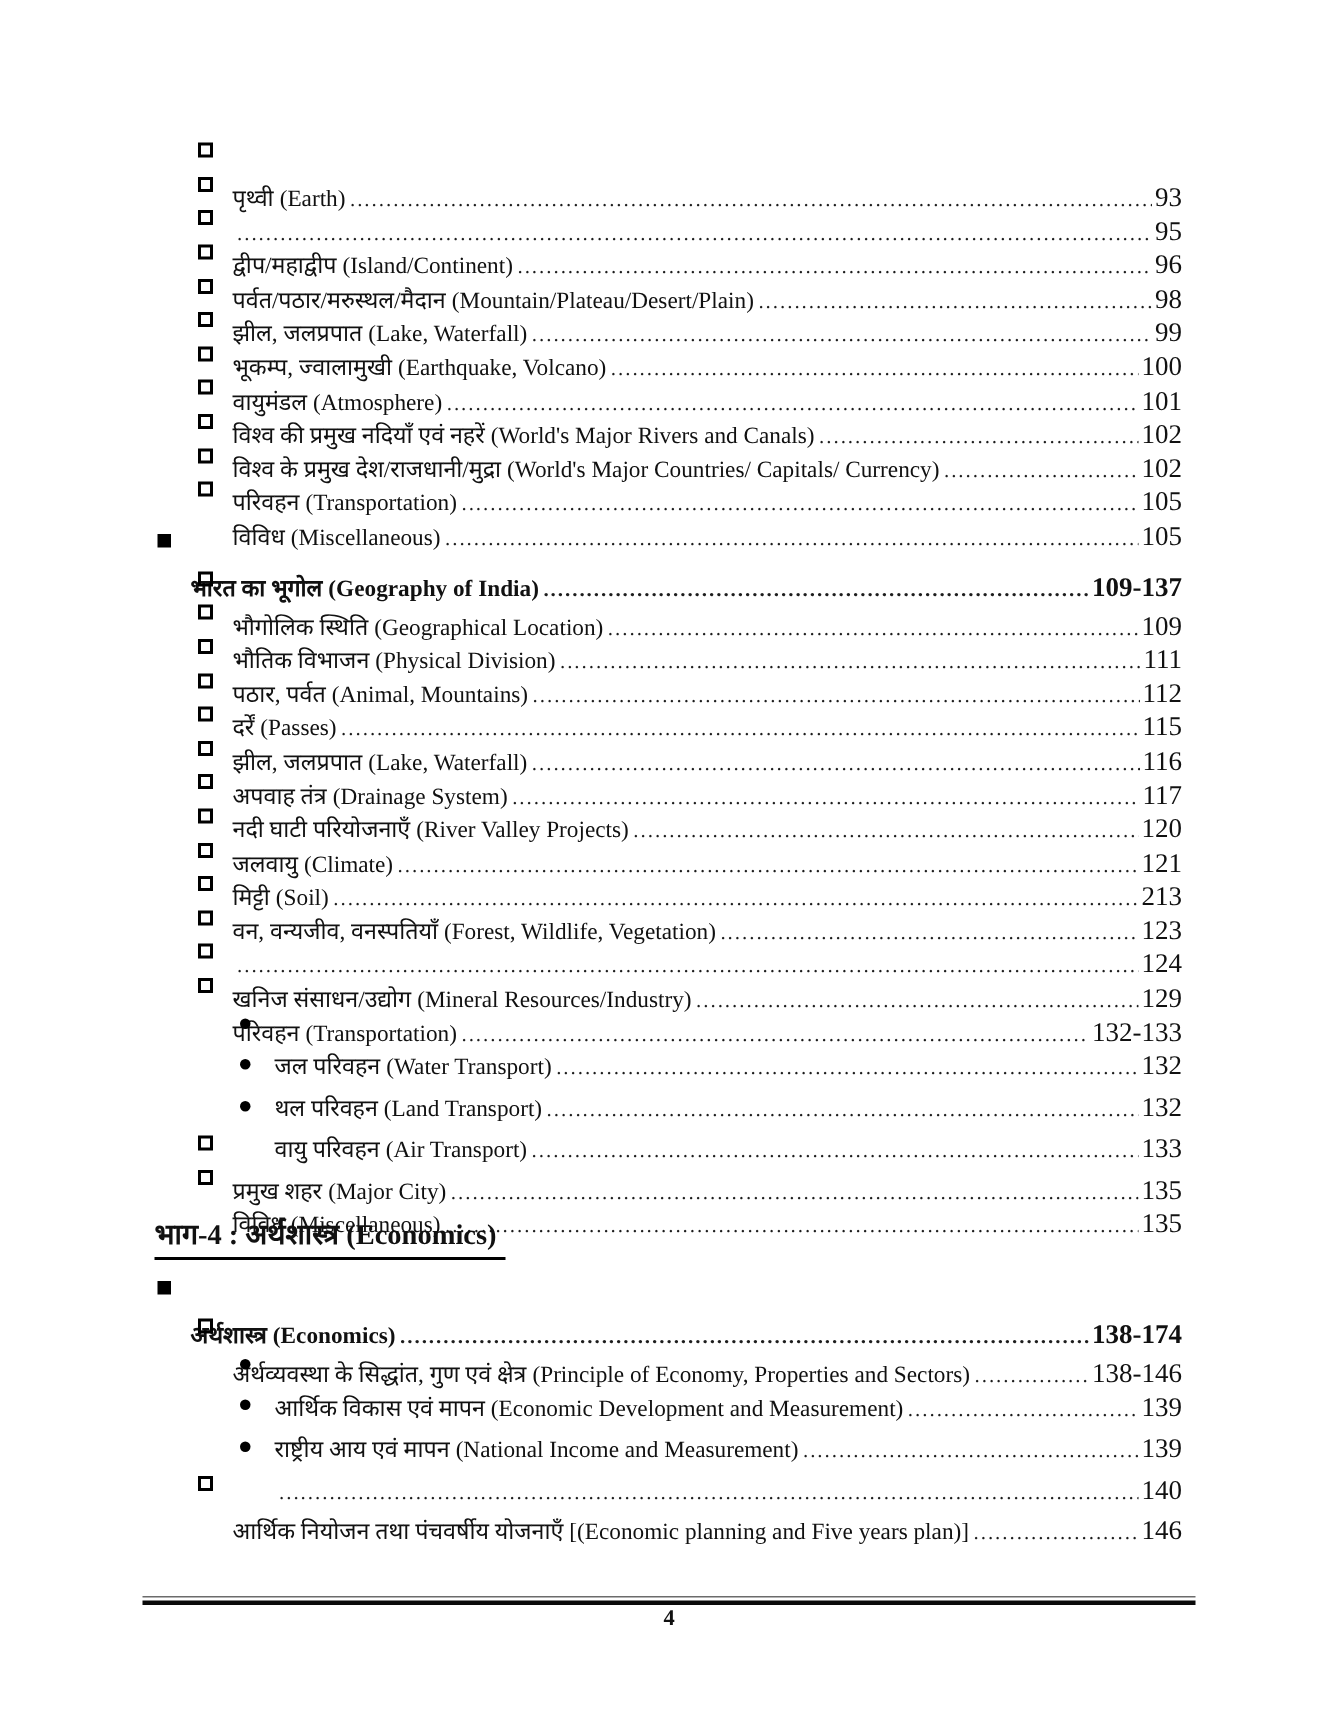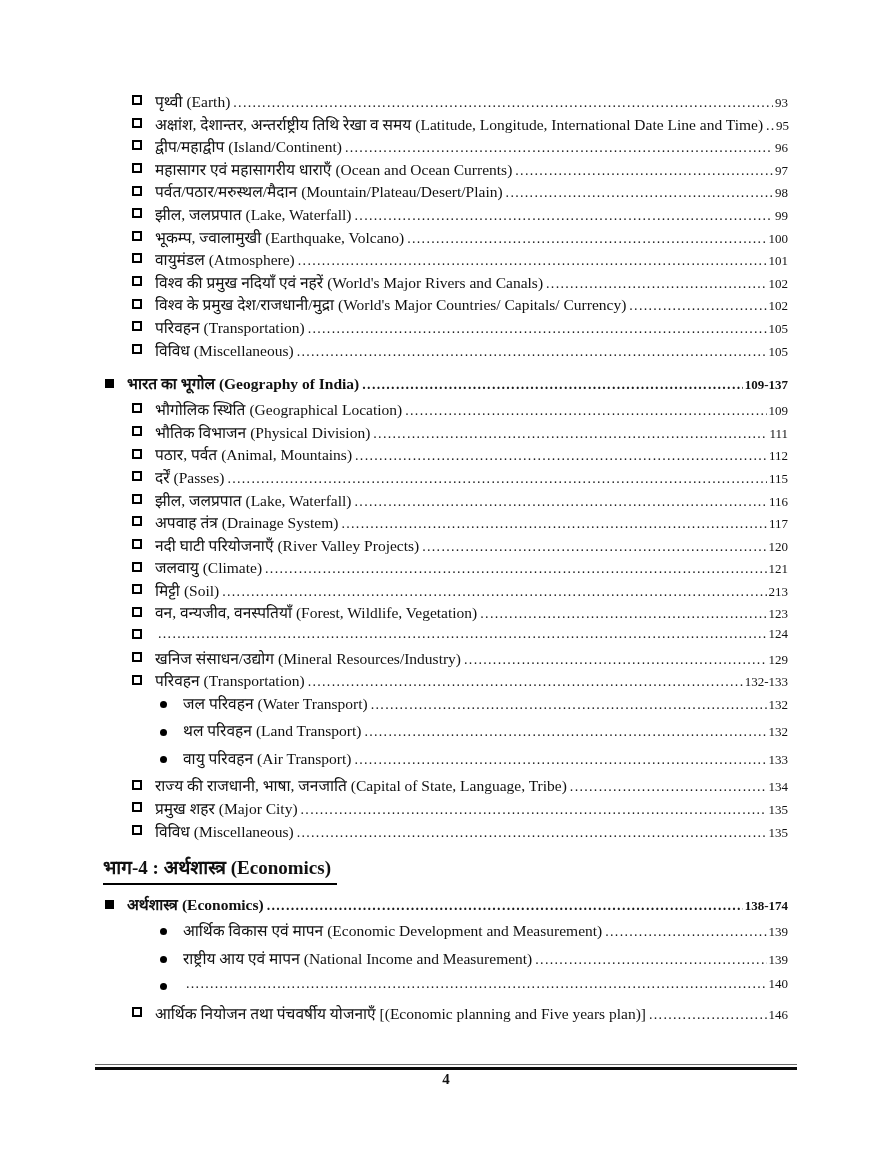--- a/index.html
+++ b/index.html
@@ -78,21 +78,22 @@
     min-width: 8px;
     color: #1c1c1c;
   }
   .dots::after {
     content: "................................................................................................................................................................................................................................................................";
     font-size: 14px;
     letter-spacing: 1.3px;
   }
   .page-num {
     flex: 0 0 auto;
-    font-size: 13px;
+    font-size: 18px;
+    margin-top: 31px;
   }
   .part-heading {
     margin-top: 12px;
     margin-bottom: 7px;
     height: 28px;
   }
   .part-heading-text {
     display: inline-block;
     font-size: 19px;
     font-weight: bold;
@@ -124,35 +125,28 @@
 
 <div id="toc">
     <div class="row level1">
       <span class="bullet sq-outline"></span>
       <span class="label"><span class="hi">पृथ्वी</span><span class="en">(Earth)</span></span>
       <span class="dots"></span>
       <span class="page-num">93</span>
     </div>
     <div class="row level1">
       <span class="bullet sq-outline"></span>
-      <span class="label"><span class="hi">अक्षांश, देशान्तर, अन्तर्राष्ट्रीय तिथि रेखा व समय</span><span class="en">(Latitude, Longitude, International Date Line and Time)</span></span>
       <span class="dots"></span>
       <span class="page-num">95</span>
     </div>
     <div class="row level1">
       <span class="bullet sq-outline"></span>
       <span class="label"><span class="hi">द्वीप/महाद्वीप</span><span class="en">(Island/Continent)</span></span>
       <span class="dots"></span>
       <span class="page-num">96</span>
-    </div>
-    <div class="row level1">
-      <span class="bullet sq-outline"></span>
-      <span class="label"><span class="hi">महासागर एवं महासागरीय धाराएँ</span><span class="en">(Ocean and Ocean Currents)</span></span>
-      <span class="dots"></span>
-      <span class="page-num">97</span>
     </div>
     <div class="row level1">
       <span class="bullet sq-outline"></span>
       <span class="label"><span class="hi">पर्वत/पठार/मरुस्थल/मैदान</span><span class="en">(Mountain/Plateau/Desert/Plain)</span></span>
       <span class="dots"></span>
       <span class="page-num">98</span>
     </div>
     <div class="row level1">
       <span class="bullet sq-outline"></span>
       <span class="label"><span class="hi">झील, जलप्रपात</span><span class="en">(Lake, Waterfall)</span></span>
@@ -288,45 +282,45 @@
       <span class="bullet circle"></span>
       <span class="label"><span class="hi">थल परिवहन</span><span class="en">(Land Transport)</span></span>
       <span class="dots"></span>
       <span class="page-num">132</span>
     </div>
     <div class="row level2">
       <span class="bullet circle"></span>
       <span class="label"><span class="hi">वायु परिवहन</span><span class="en">(Air Transport)</span></span>
       <span class="dots"></span>
       <span class="page-num">133</span>
-    </div>
-    <div class="row level1">
-      <span class="bullet sq-outline"></span>
-      <span class="label"><span class="hi">राज्य की राजधानी, भाषा, जनजाति</span><span class="en">(Capital of State, Language, Tribe)</span></span>
-      <span class="dots"></span>
-      <span class="page-num">134</span>
     </div>
     <div class="row level1">
       <span class="bullet sq-outline"></span>
       <span class="label"><span class="hi">प्रमुख शहर</span><span class="en">(Major City)</span></span>
       <span class="dots"></span>
       <span class="page-num">135</span>
     </div>
     <div class="row level1">
       <span class="bullet sq-outline"></span>
       <span class="label"><span class="hi">विविध</span><span class="en">(Miscellaneous)</span></span>
       <span class="dots"></span>
       <span class="page-num">135</span>
     </div>
     <div class="part-heading"><span class="part-heading-text">भाग-4 : अर्थशास्त्र (Economics)</span></div>
     <div class="row level0">
       <span class="bullet sq-filled"></span>
       <span class="label"><span class="hi">अर्थशास्त्र</span><span class="en">(Economics)</span></span>
       <span class="dots"></span>
       <span class="page-num">138-174</span>
+    </div>
+    <div class="row level1">
+      <span class="bullet sq-outline"></span>
+      <span class="label"><span class="hi">अर्थव्यवस्था के सिद्धांत, गुण एवं क्षेत्र</span><span class="en">(Principle of Economy, Properties and Sectors)</span></span>
+      <span class="dots"></span>
+      <span class="page-num">138-146</span>
     </div>
     <div class="row level2">
       <span class="bullet circle"></span>
       <span class="label"><span class="hi">आर्थिक विकास एवं मापन</span><span class="en">(Economic Development and Measurement)</span></span>
       <span class="dots"></span>
       <span class="page-num">139</span>
     </div>
     <div class="row level2">
       <span class="bullet circle"></span>
       <span class="label"><span class="hi">राष्ट्रीय आय एवं मापन</span><span class="en">(National Income and Measurement)</span></span>

